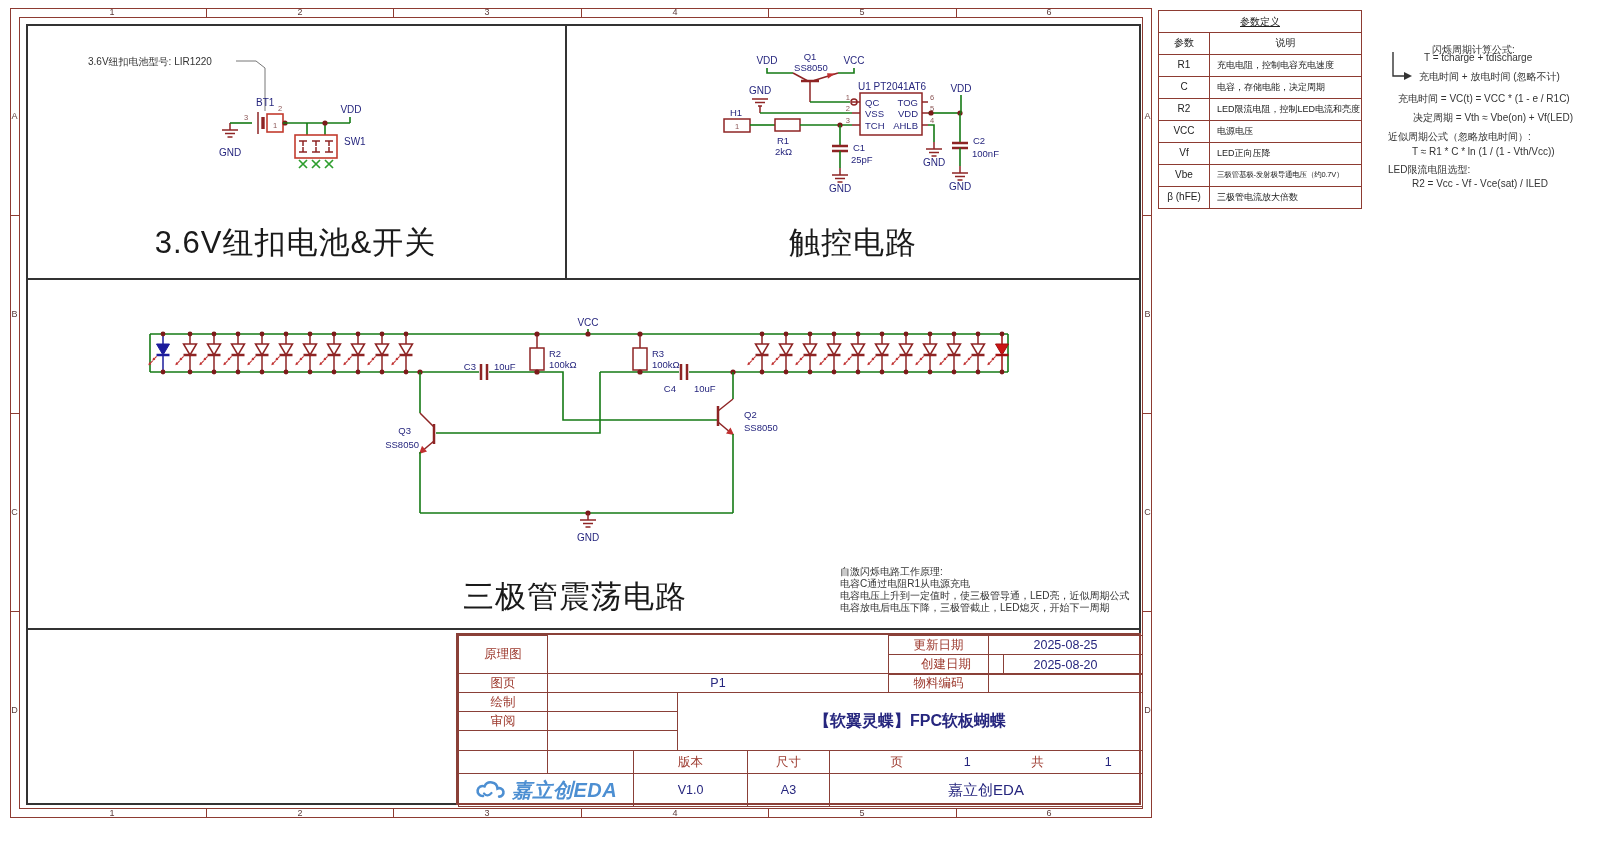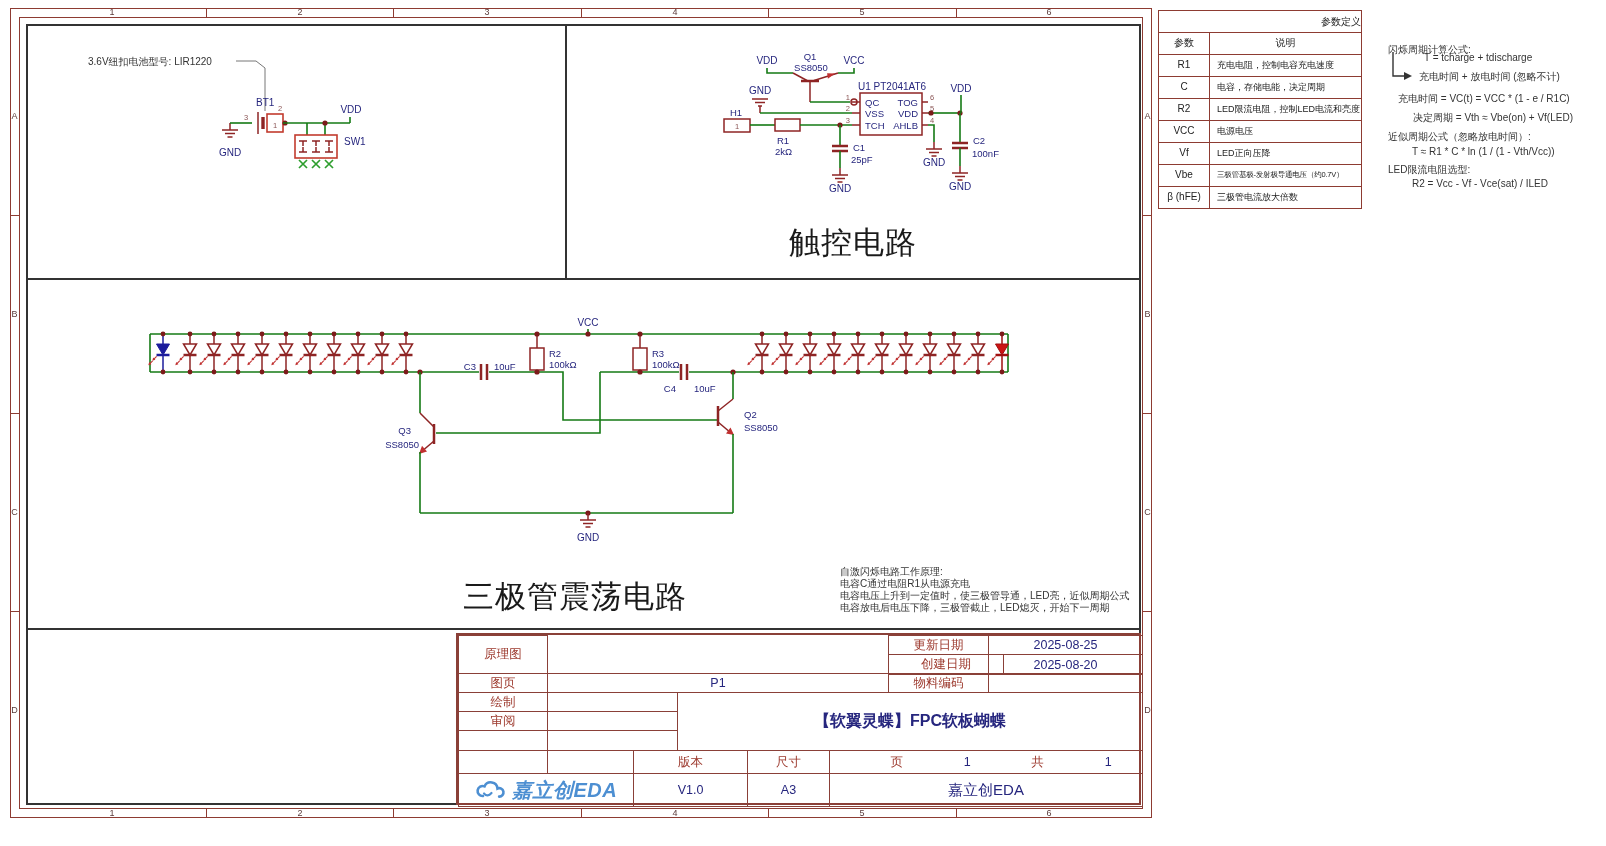--- a/index.html
+++ b/index.html
@@ -14,21 +14,21 @@
   .rlet{position:absolute;width:9px;text-align:center;font-size:9px;color:#5a3a3a;line-height:10px;}
   
   .draw-border{position:absolute;left:26px;top:24px;width:1115px;height:781px;border:2px solid #333;box-sizing:border-box;}
   .divider{position:absolute;background:#333;}
   
   .section-title{position:absolute;color:#1a1a1a;font-size:31px;text-align:center;letter-spacing:1px;}
   
   .pnote{position:absolute;left:840px;top:566px;font-size:10px;line-height:12px;color:#333;white-space:nowrap;}
   
   .ptable{position:absolute;left:1158px;top:10px;width:204px;border:1.5px solid #8d3b32;box-sizing:border-box;background:#fff;font-size:10px;color:#222;}
-  .ptable .t-title{height:21px;line-height:21px;text-align:right;border-bottom:1.5px solid #8d3b32;}
+  .ptable .t-title{height:21px;line-height:21px;text-align:center;border-bottom:1.5px solid #8d3b32;text-decoration:underline;}
   .ptable .t-row{display:flex;height:21px;border-bottom:1.5px solid #8d3b32;}
   .ptable .t-row:last-child{border-bottom:none;}
   .ptable .c1{width:50px;border-right:1.5px solid #8d3b32;text-align:center;line-height:20px;flex:none;}
   .ptable .c2{flex:1;line-height:20px;padding-left:7px;font-size:9px;white-space:nowrap;overflow:hidden;}
   .ptable .c2.hdr{text-align:center;padding-left:0;font-size:10px;}
   .ptable .c2.tiny{font-size:7.5px;letter-spacing:-0.2px;}
   
   .formula{position:absolute;font-size:10px;color:#333;white-space:nowrap;}
   
   .tblock{position:absolute;left:456px;top:633px;width:685px;height:172px;border:2px solid #8a4038;box-sizing:border-box;background:#fff;}
@@ -362,20 +362,21 @@
 
       <path d="M420,513 H733" class="w"></path>
       <circle cx="588" cy="513" r="2.6" class="dot"></circle>
       <g>
         <use href="#gndsym" x="588" y="513"></use>
         <text x="588" y="541" class="lbl" text-anchor="middle">GND</text>
       </g>
     </g>
   </svg>
 
+  <div class="section-title" style="left:26px;top:222px;width:539px">3.6V纽扣电池&amp;开关</div>
   <div class="section-title" style="left:565px;top:222px;width:576px">触控电路</div>
   <div class="section-title" style="left:300px;top:576px;width:550px">三极管震荡电路</div>
 
   <div class="pnote">
     <div>自激闪烁电路工作原理:</div>
     <div>电容C通过电阻R1从电源充电</div>
     <div>电容电压上升到一定值时，使三极管导通，LED亮，近似周期公式</div>
     <div>电容放电后电压下降，三极管截止，LED熄灭，开始下一周期</div>
   </div>
 
@@ -408,21 +409,21 @@
     <div class="t-row">
       <div class="c1">Vbe</div>
       <div class="c2 tiny">三极管基极-发射极导通电压（约0.7V）</div>
     </div>
     <div class="t-row">
       <div class="c1">β (hFE)</div>
       <div class="c2">三极管电流放大倍数</div>
     </div>
   </div>
 
-  <div class="formula" style="left:1388px;top:43px">闪烁周期计算公式:</div>
+  <div class="formula" style="left:1432px;top:43px">闪烁周期计算公式:</div>
   <svg width="24" height="32" style="position:absolute;left:1391px;top:52px">
     <path d="M2,0 V24 H13" stroke="#333" stroke-width="1.4" fill="none"></path>
     <polygon points="13,20 21,24 13,28" fill="#333"></polygon>
   </svg>
   <div class="formula" style="left:1424px;top:52px">T = tcharge + tdischarge</div>
   <div class="formula" style="left:1419px;top:70px">充电时间 + 放电时间 (忽略不计)</div>
   <div class="formula" style="left:1398px;top:92px">充电时间 = VC(t) = VCC * (1 - e / R1C)</div>
   <div class="formula" style="left:1413px;top:111px">决定周期 = Vth ≈ Vbe(on) + Vf(LED)</div>
   <div class="formula" style="left:1388px;top:130px">近似周期公式（忽略放电时间）:</div>
   <div class="formula" style="left:1412px;top:146px">T ≈ R1 * C * ln (1 / (1 - Vth/Vcc))</div>

